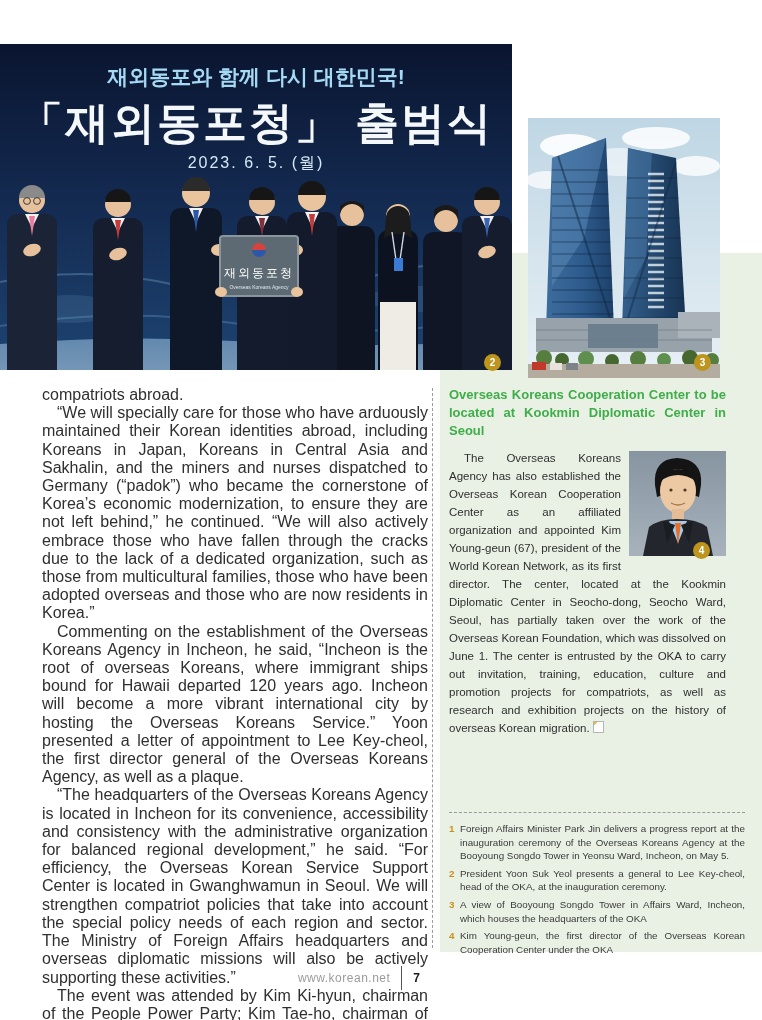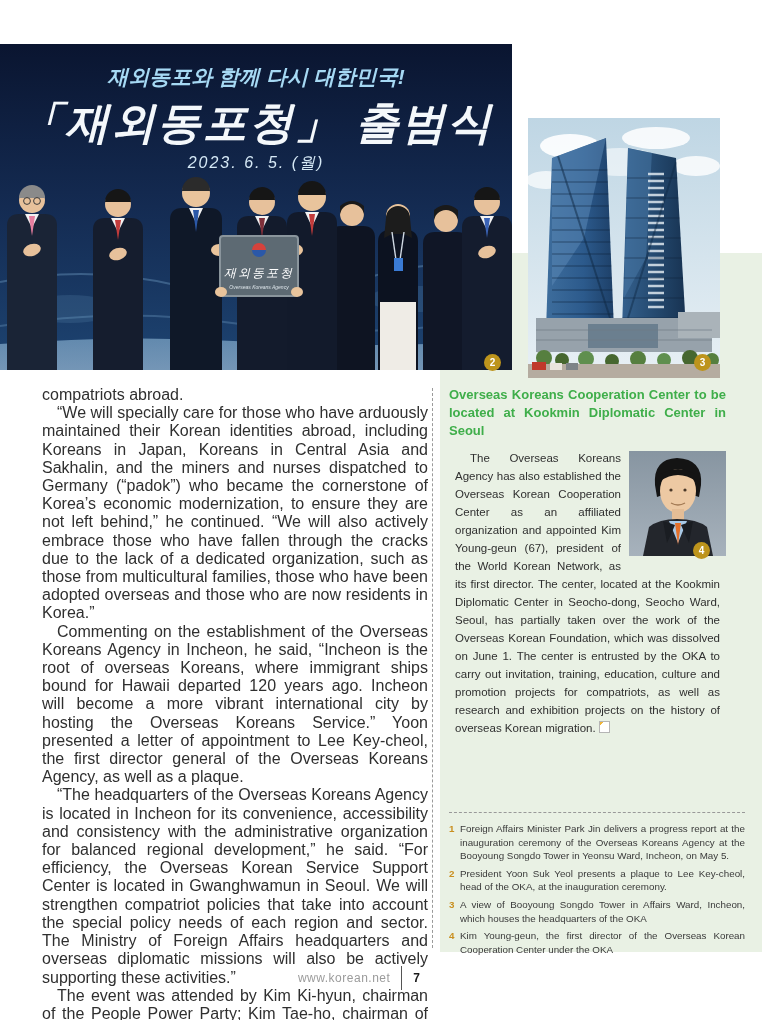--- a/index.html
+++ b/index.html
@@ -1,42 +1,42 @@
 <!DOCTYPE html>
 <html><head>
 <meta charset="utf-8">
 <style>
   html,body { margin:0; padding:0; background:#ffffff; }
   .page {
     position:relative; width:762px; height:1020px; background:#ffffff;
     font-family:"Liberation Sans", sans-serif; overflow:hidden;
   }
   .green-panel { position:absolute; left:440px; top:253px; width:322px; height:699px; background:#e9f1e4; }
-  .main-photo { position:absolute; left:0; top:44px; width:424px; height:326px;font-style:italic; }
+  .main-photo { position:absolute; left:0; top:44px; width:424px; height:326px; }
   .tower-photo { position:absolute; left:528px; top:118px; width:192px; height:260px; }
   .badge {
     position:absolute; width:17px; height:17px; border-radius:50%;
     background:#bd941c; color:#ffffff; font-size:10px; font-weight:bold;
     display:flex; align-items:center; justify-content:center; line-height:1;
   }
   #badge2 { left:484px; top:354px; }
   #badge3 { left:694px; top:354px; }
   .col-divider { position:absolute; left:432px; top:388px; height:560px; border-left:1.5px dashed #9a9a9a; width:0; }
   .col-left {
     position:absolute; left:42px; top:386px; width:386px;
     color:#2f2f2f; font-size:16px; line-height:18.2px; text-align:justify;
   }
   .col-left p { margin:0; text-indent:15px; }
   .col-left p.no-indent { text-indent:0; }
   .col-right { position:absolute; left:449px; top:386px; width:277px; }
   .rc-heading {
     color:#3fae4a; font-weight:bold; font-size:13px; line-height:18px;
     text-align:justify; margin:0 0 9px 0;
   }
-  .rc-body { font-size:11.5px; line-height:18px; text-align:justify; text-indent:15px; color:#2f2f2f; margin:6px; }
+  .rc-body { font-size:11.5px; line-height:18px; text-align:justify; text-indent:15px; color:#2f2f2f; margin:0; }
   .portrait-wrap { float:right; width:97px; height:105px; margin:2px 0 12px 8px; position:relative; }
   .portrait-wrap .badge { left:64px; top:91px; }
   .endmark {
     display:inline-block; width:9px; height:10px; border:1px solid #b5b5b5;
     background:linear-gradient(135deg,#f0b63a 0 20%,#ffffff 20%);
     vertical-align:-1px; margin-left:3px;
   }
   .caption-box {
     position:absolute; left:449px; top:812px; width:296px;
     border-top:1.5px dashed #999999; padding-top:9px;
@@ -281,21 +281,21 @@
     <p class="rc-body"><span>The Overseas Koreans Agency has also established the Overseas Korean Cooperation Center as an affiliated organization and appointed Kim Young-geun (67), president of the World Korean Network, as its first director. The center, located at the Kookmin Diplomatic Center in Seocho-dong, Seocho Ward, Seoul, has partially taken over the work of the Overseas Korean Foundation, which was dissolved on June 1. The center is entrusted by the OKA to carry out invitation, training, education, culture and promotion projects for compatriots, as well as research and exhibition projects on the history of overseas Korean migration.</span><span class="endmark"></span></p>
   </div>
 
   <div class="caption-box">
     <div class="caption-item">
       <span class="caption-num">1</span>
       <span class="caption-text">Foreign Affairs Minister Park Jin delivers a progress report at the inauguration ceremony of the Overseas Koreans Agency at the Booyoung Songdo Tower in Yeonsu Ward, Incheon, on May 5.</span>
     </div>
     <div class="caption-item">
       <span class="caption-num">2</span>
-      <span class="caption-text">President Yoon Suk Yeol presents a plaque to Lee Key-cheol, head of the OKA, at the inauguration ceremony.</span>
+      <span class="caption-text">President Yoon Suk Yeol presents a general to Lee Key-cheol, head of the OKA, at the inauguration ceremony.</span>
     </div>
     <div class="caption-item">
       <span class="caption-num">3</span>
       <span class="caption-text">A view of Booyoung Songdo Tower in Affairs Ward, Incheon, which houses the headquarters of the OKA</span>
     </div>
     <div class="caption-item">
       <span class="caption-num">4</span>
       <span class="caption-text">Kim Young-geun, the first director of the Overseas Korean Cooperation Center under the OKA</span>
     </div>
   </div>

